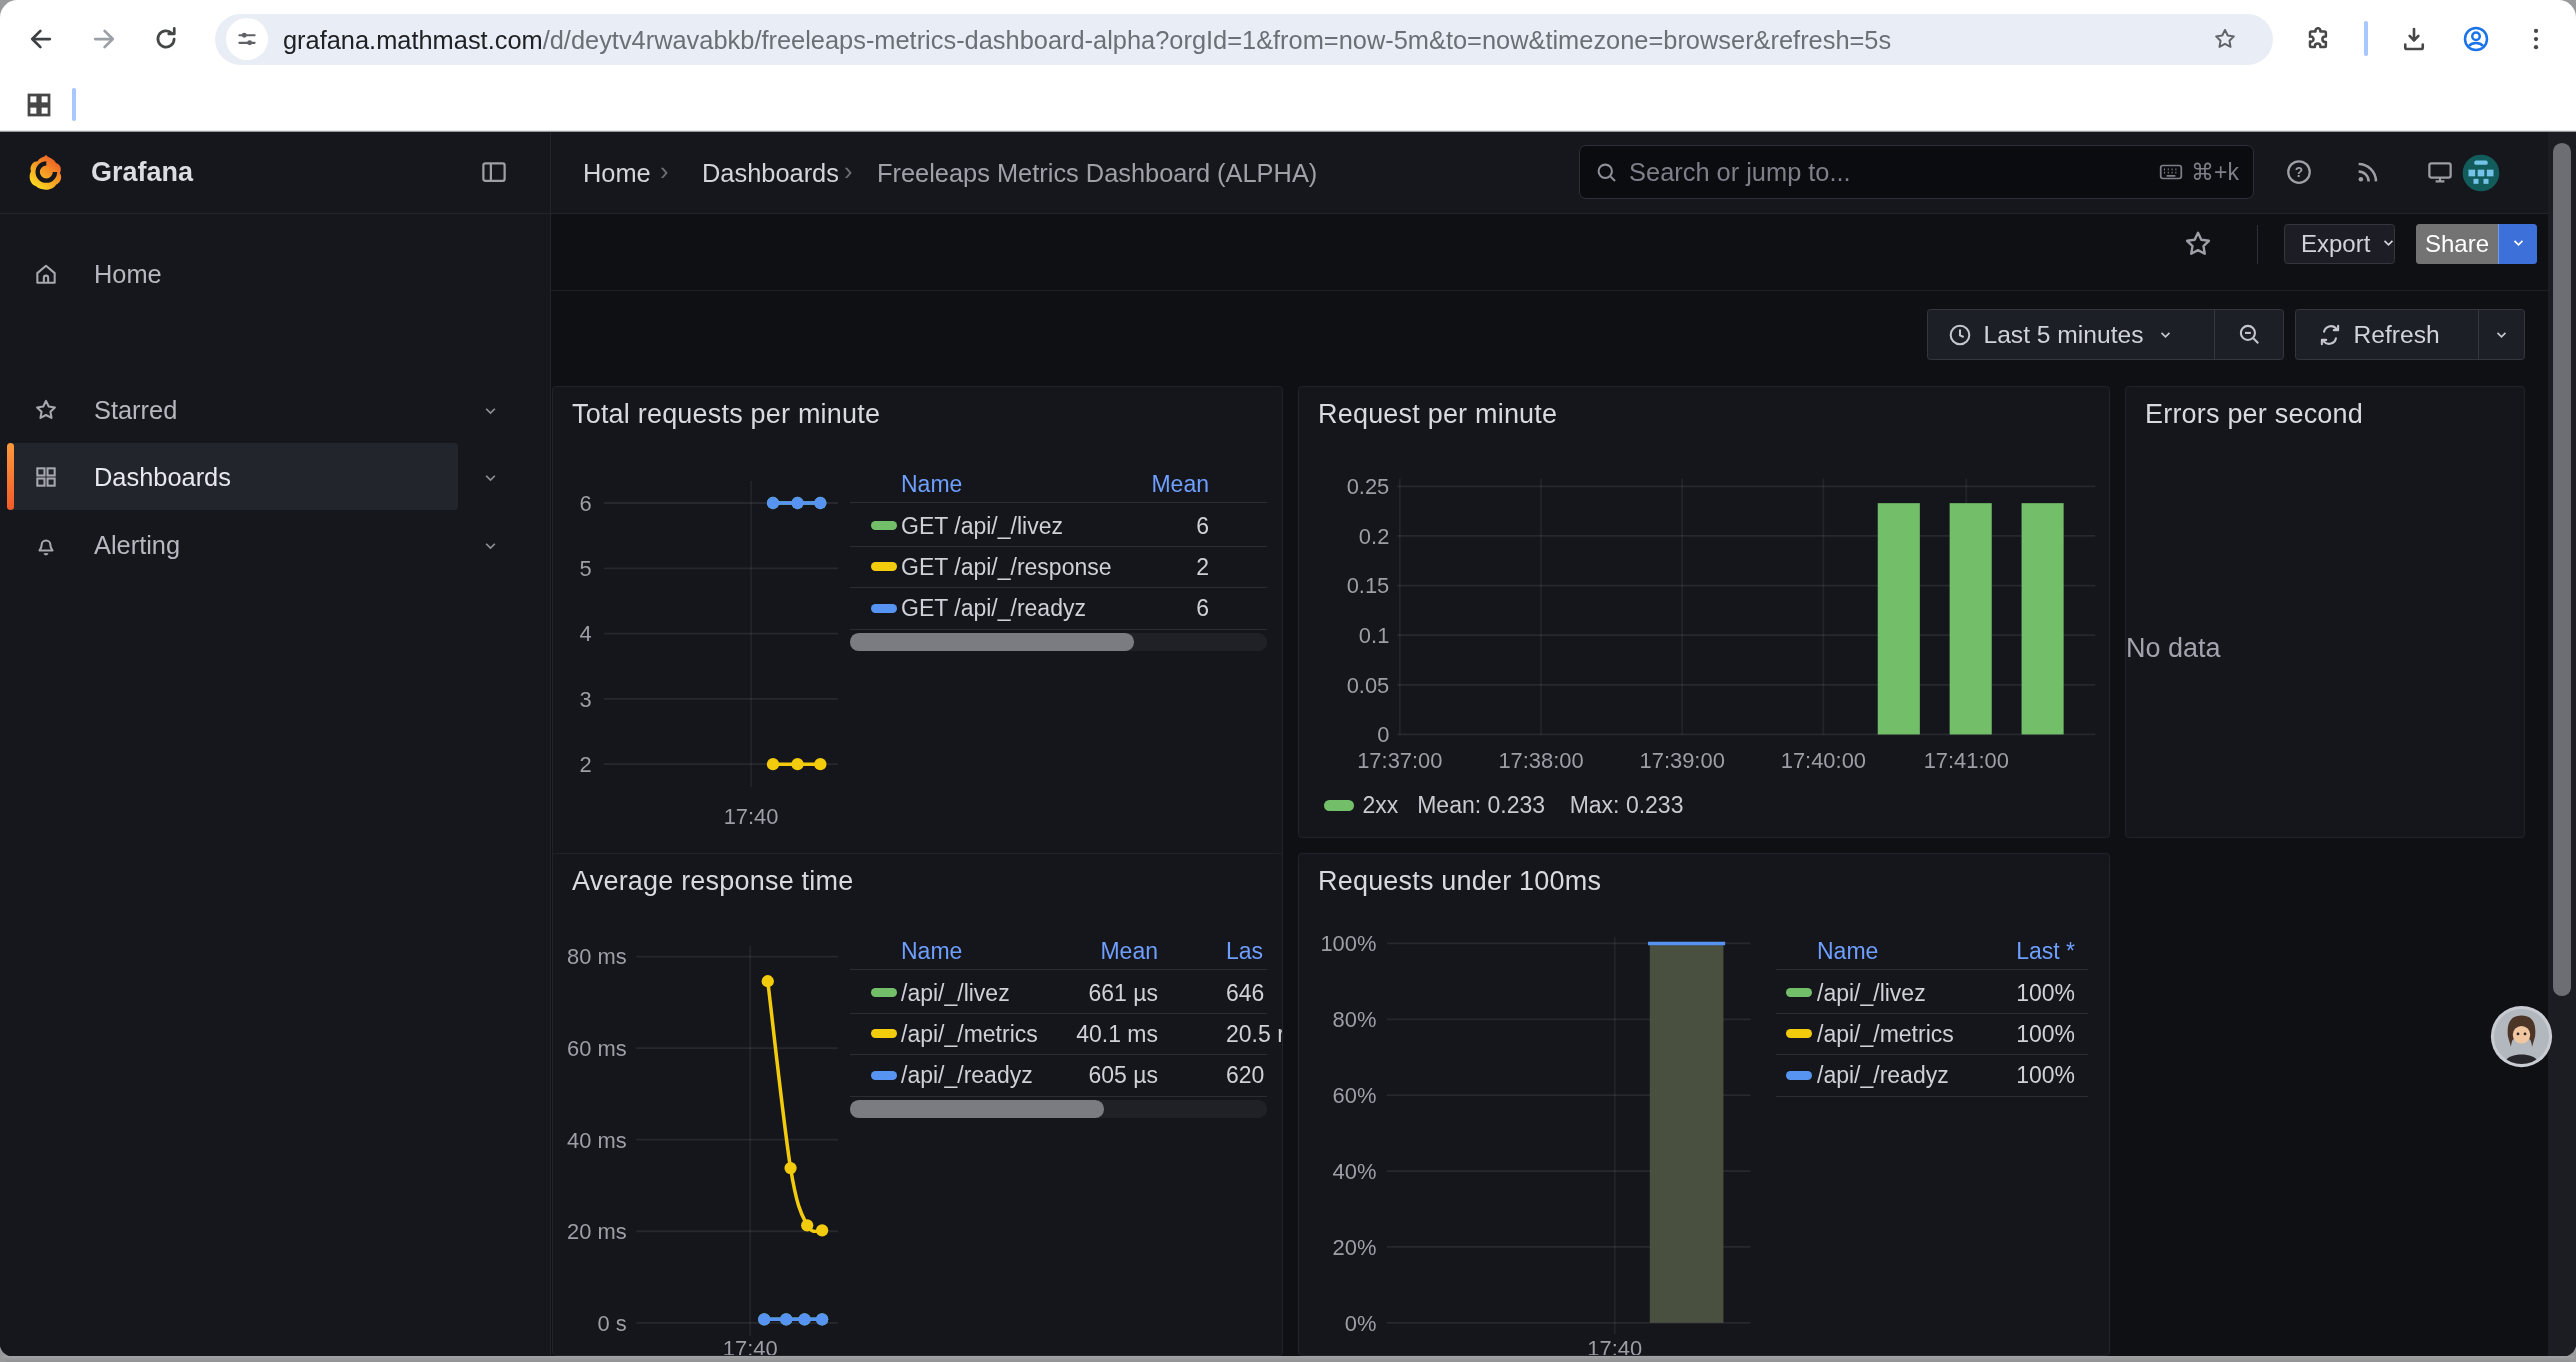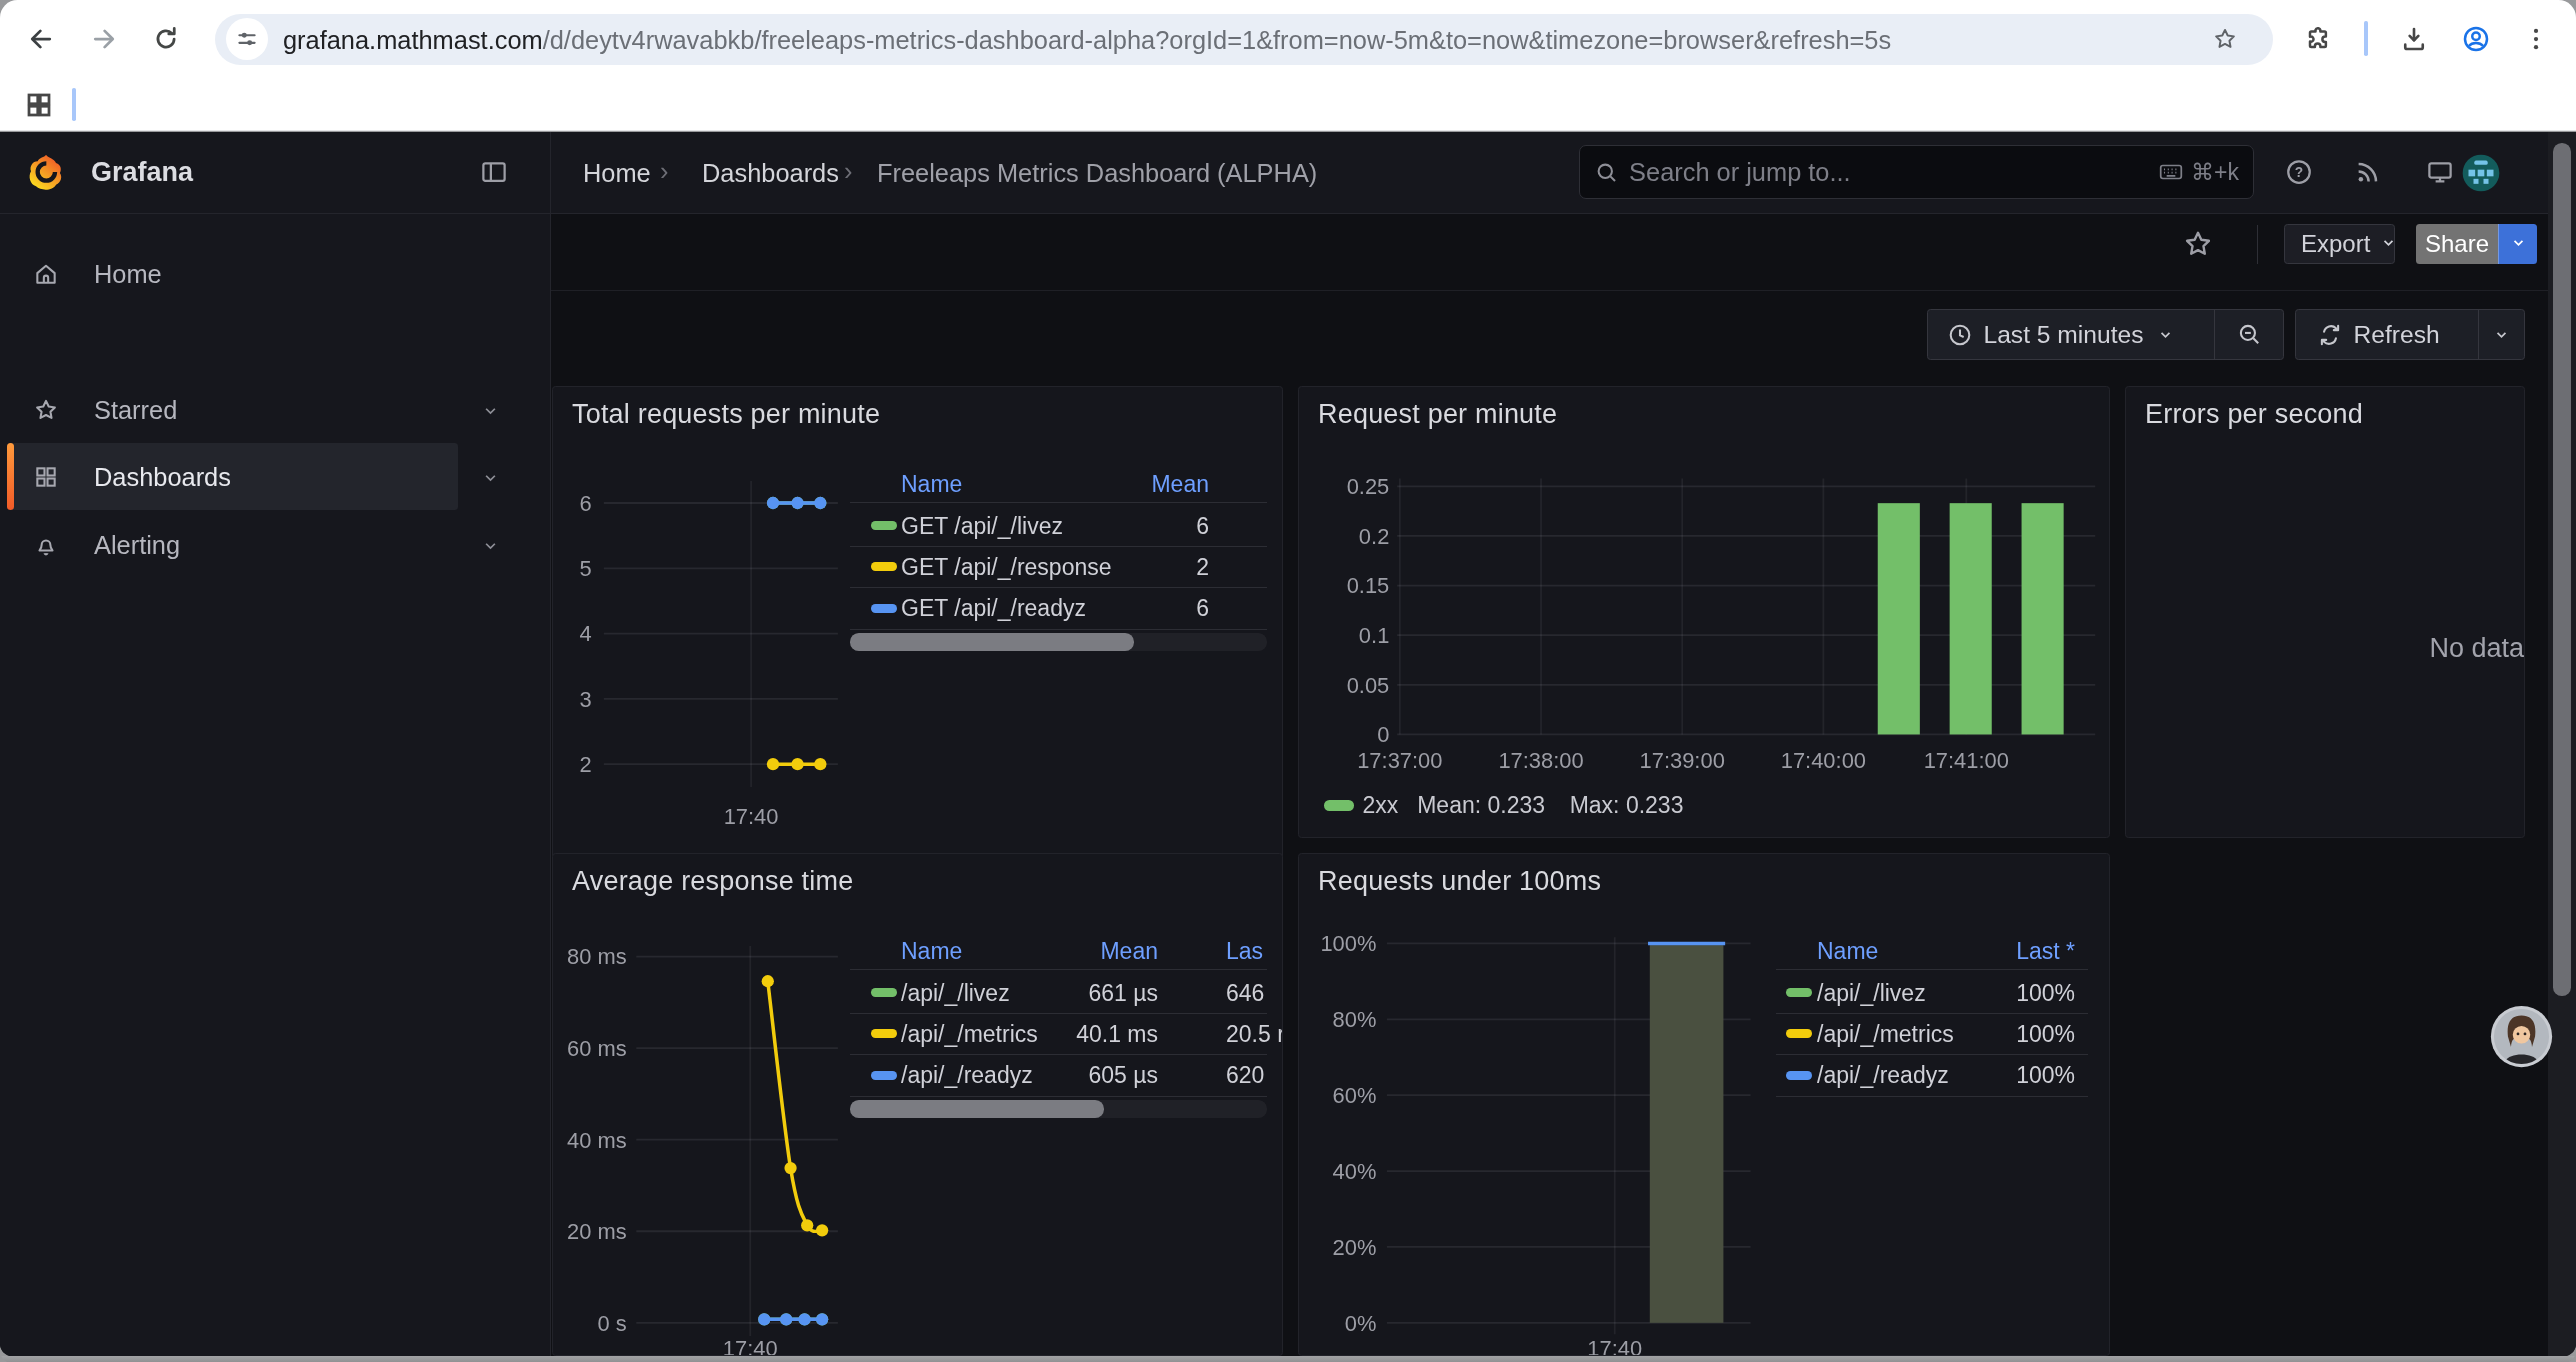--- a/index.html
+++ b/index.html
@@ -62,21 +62,21 @@
   .btn-share-caret { left:2498px; top:92px; width:39px; background:#3D71D9; color:#ffffff; justify-content:center; border-radius:0 3.5px 3.5px 0; border-left:0.9px solid rgba(255,255,255,0.28); }
   .vdiv { position:absolute; width:0.9px; background:#2e2f36; }
   .tbbtn { position:absolute; top:177px; height:51px; background:#1d1f26; border:0.9px solid #35363e; border-radius:3.5px; color:#d2d3da; font-size:24.6px; font-weight:500; display:flex; align-items:center; }
   .tbbtn svg { width:26px; height:26px; color:#c6c7cd; }
   .caret svg { width:19px; height:19px; }
 
   
   .panel { position:absolute; background:#15161c; border:0.9px solid #22232a; border-radius:3.5px; overflow:hidden; }
   .ptitle { position:absolute; left:19px; top:12.3px; font-size:27px; font-weight:500; color:#d9dadf; letter-spacing:0.2px; }
   .panel svg.chart { position:absolute; left:0; top:0; }
-  .nodata { position:absolute; left:0; right:0; top:246px; text-align:right; font-size:27px; color:#a2a3ac; }
+  .nodata { position:absolute; left:0; right:0; top:246px; text-align:left; font-size:27px; color:#a2a3ac; }
   .ltable { position:absolute; inset:0; }
   .tcell { position:absolute; transform:translateY(-50%); font-size:23px; color:#d0d1d8; white-space:nowrap; }
   .thead { color:#6E9FFF; font-weight:500; }
   .trule { position:absolute; height:0.9px; background:rgba(204,204,220,0.13); }
   .swatch { position:absolute; width:26px; height:8.8px; border-radius:4.4px; }
   .tsb-track { position:absolute; height:17.5px; border-radius:8.8px; background:rgba(255,255,255,0.05); }
   .tsb-thumb { position:absolute; height:17.5px; border-radius:8.8px; background:#7b7c82; }
   .p2legend { position:absolute; left:24.6px; top:405px; display:flex; align-items:center; font-size:23px; color:#c9cad1; }
   .p2legend .swatch2 { width:30px; height:10.5px; border-radius:5.3px; margin-right:8.8px; }
 

